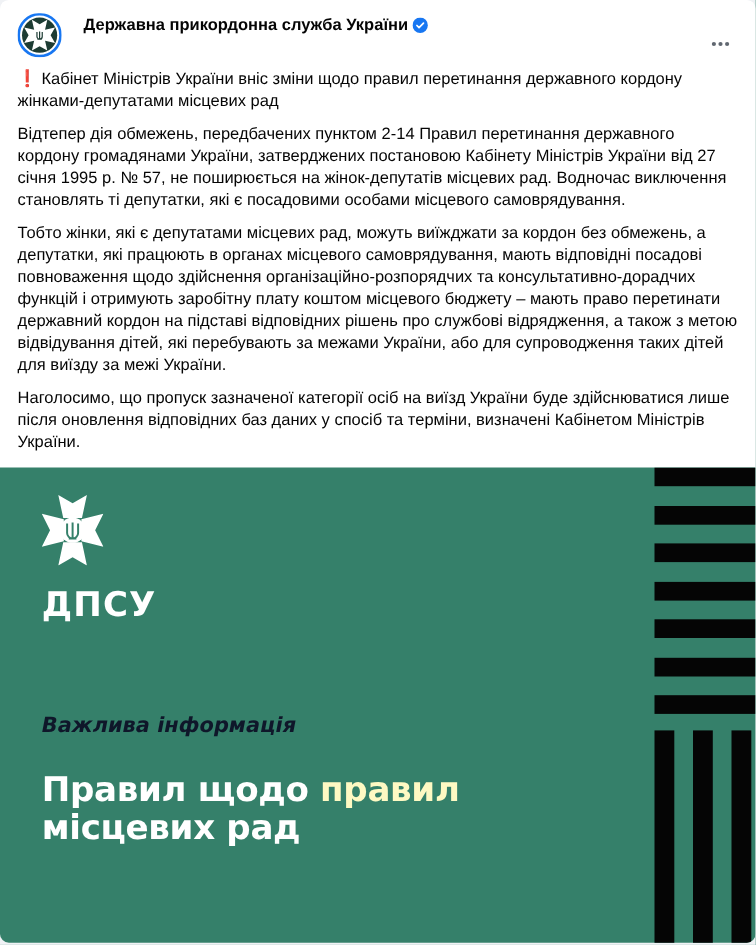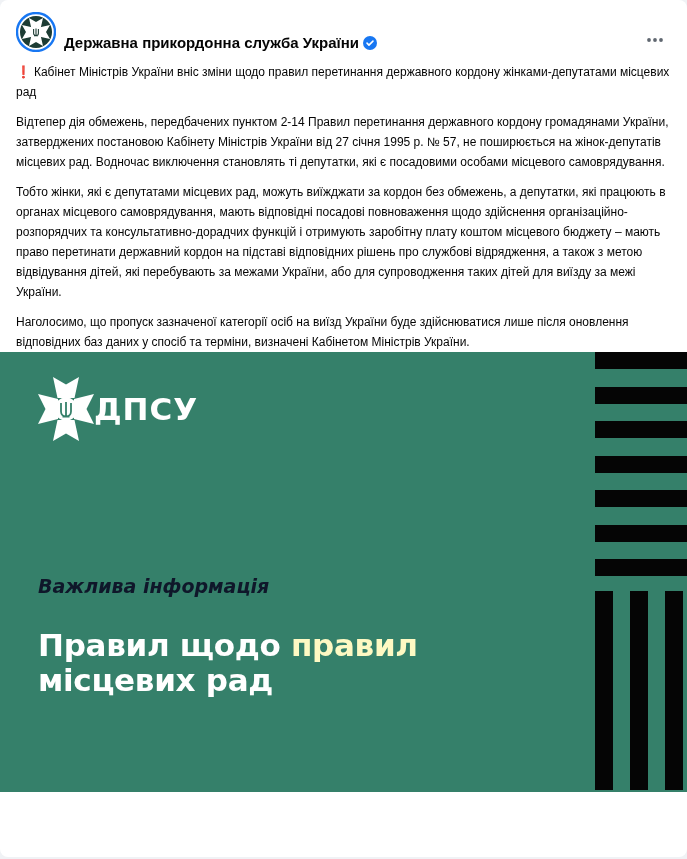--- a/index.html
+++ b/index.html
@@ -15,23 +15,23 @@
     width: 687px; height: 857px;
     background: #ffffff;
     border-radius: 8px;
     overflow: hidden;
   }
 
   
   .post-header {
     position: relative;
     display: flex;
-    align-items: flex-end;
+    align-items: flex-start;
     padding: 12px 16px 0 16px;
-    gap: 8px;
+    gap: 20px;
   }
   .avatar {
     width: 40px; height: 40px;
     border-radius: 50%;
     flex: 0 0 40px;
     cursor: pointer;
   }
   .header-info { display: flex; flex-direction: column; padding-top: 1px; }
   .name-row { display: flex; align-items: center; gap: 4px; }
   .page-name {
@@ -49,41 +49,41 @@
     position: absolute; right: 16px; top: 24px;
     width: 32px; height: 32px;
     border: none; background: transparent; border-radius: 50%;
     display: flex; align-items: center; justify-content: center;
     cursor: pointer;
   }
 
   
   .post-text {
     padding: 10px 16px 0 16px;
-    font-size: 12px; line-height: 20px; color: #050505;
+    font-size: 15px; line-height: 20px; color: #050505;
   }
   .post-text p { margin: 0 0 10px 0; }
-  .post-text p:last-child { margin-bottom: 0; }
+  .post-text p:last-child { margin-bottom: 13px; }
   .warn-emoji { color: #e8253c; font-weight: bold; margin-right: 3px; }
 
   
   .post-image {
     position: relative;
     width: 687px; height: 440px;
     margin: 0;
     background: #35806A;
     overflow: hidden;
     cursor: pointer;
   }
   .img-content {
     position: absolute; left: 38px; top: 0; width: 550px; height: 100%;
   }
   .logo-row {
     position: absolute; top: 25px; left: 0;
-    display: flex; align-items: center; 
+    display: flex; align-items: flex-start; gap: 18px; flex-direction: column;
   }
   .logo-abbr {
     color: #ffffff; font-size: 31px; font-weight: bold;
     letter-spacing: 1px;
     font-family: "DejaVu Sans", sans-serif;
   }
   .kicker {
     position: absolute; top: 223px; left: 0;
     color: #0f172a; font-size: 19px; font-weight: bold;
     font-family: "DejaVu Sans", sans-serif;

